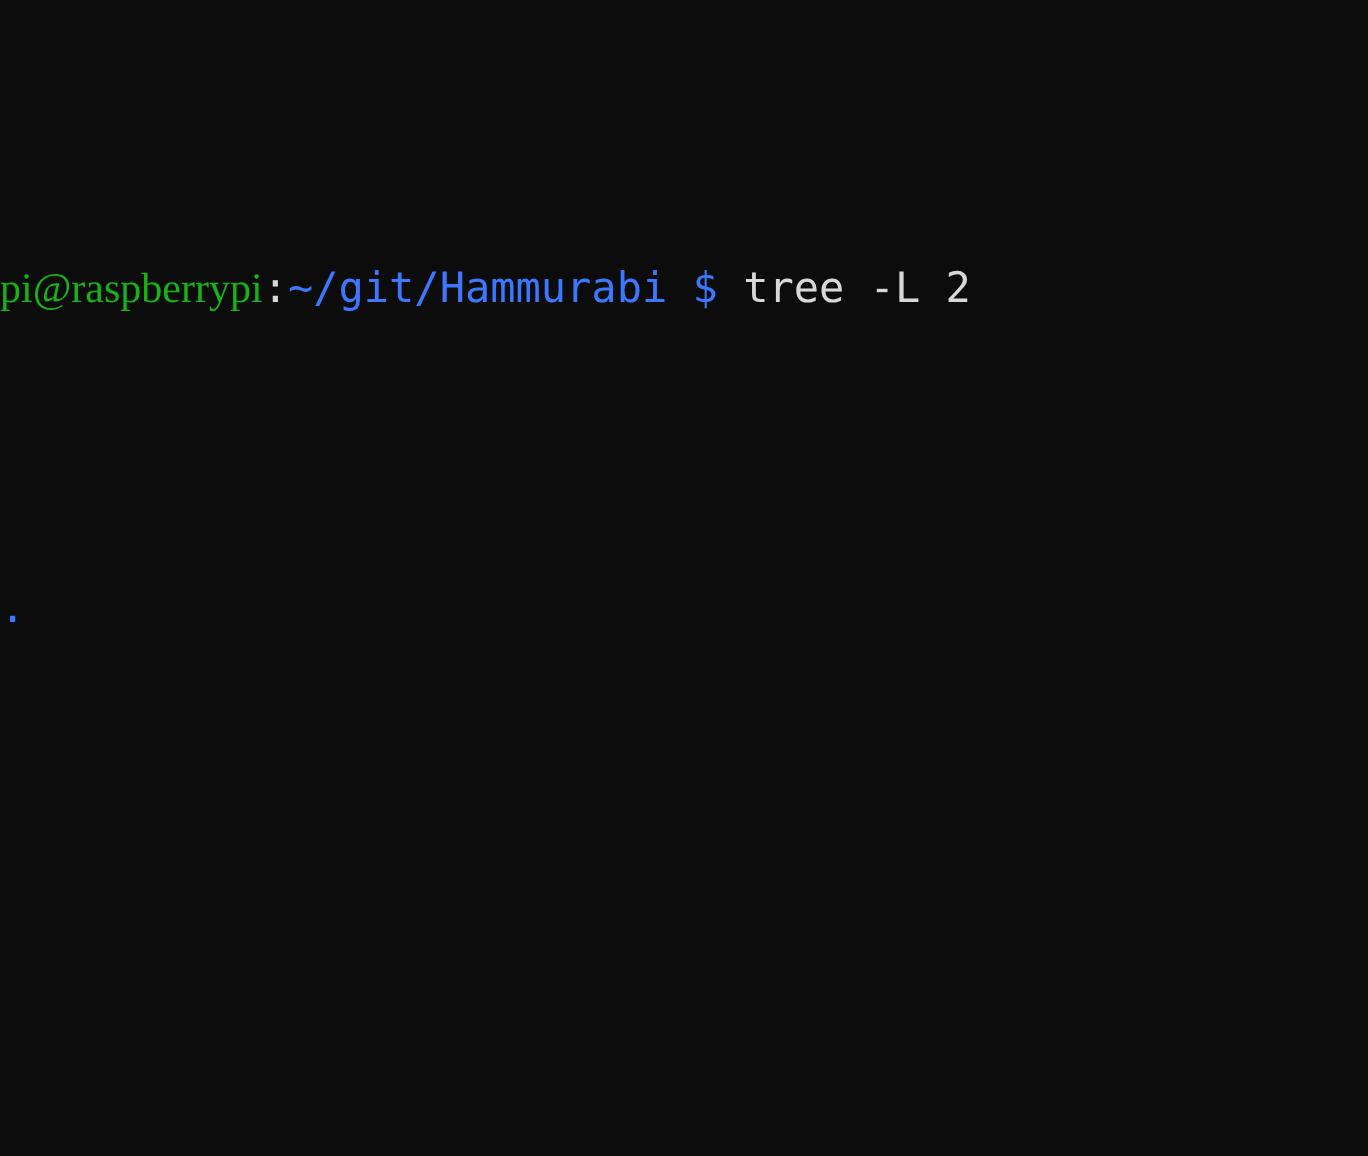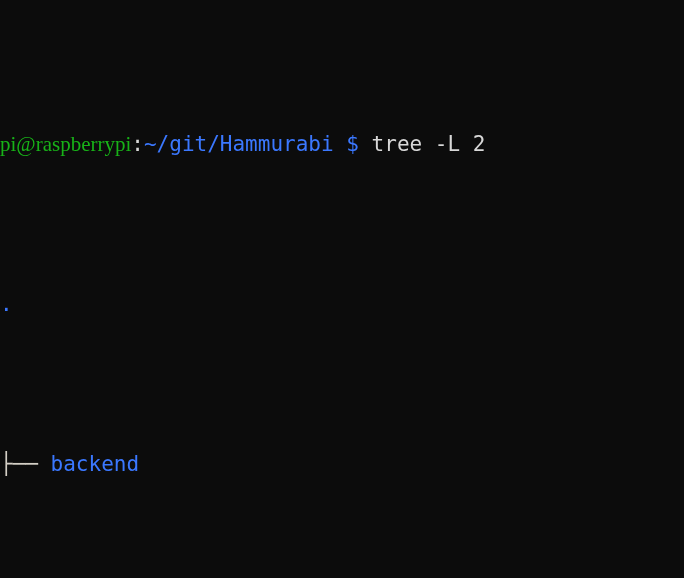--- a/index.html
+++ b/index.html
@@ -46,21 +46,20 @@
 
 <div id="terminal" style="background: rgb(12, 12, 12);">
 
   
   <div class="line"><span class="c-user" style="color: rgb(24, 178, 24);">pi@raspberrypi</span><span class="c-punct">:</span><span class="c-path" style="color: rgb(59, 120, 255);">~/git/Hammurabi</span><span class="c-punct"> </span><span class="c-prompt" style="color: rgb(59, 120, 255);">$</span><span class="c-punct"> </span><span class="c-cmd" style="color: rgb(216, 216, 216);">tree -L 2</span></div>
 
   
   <div class="line"><span class="c-dir" style="color: rgb(59, 120, 255);">.</span></div>
 
   
-  <div class="line"><span class="c-tree" style="color: rgb(212, 207, 198);">├── </span><span class="c-dir" style="color: rgb(59, 120, 255);">backend</span></div>
 
   <div class="line"></div>
 
   
 
   
 
   
 
   

